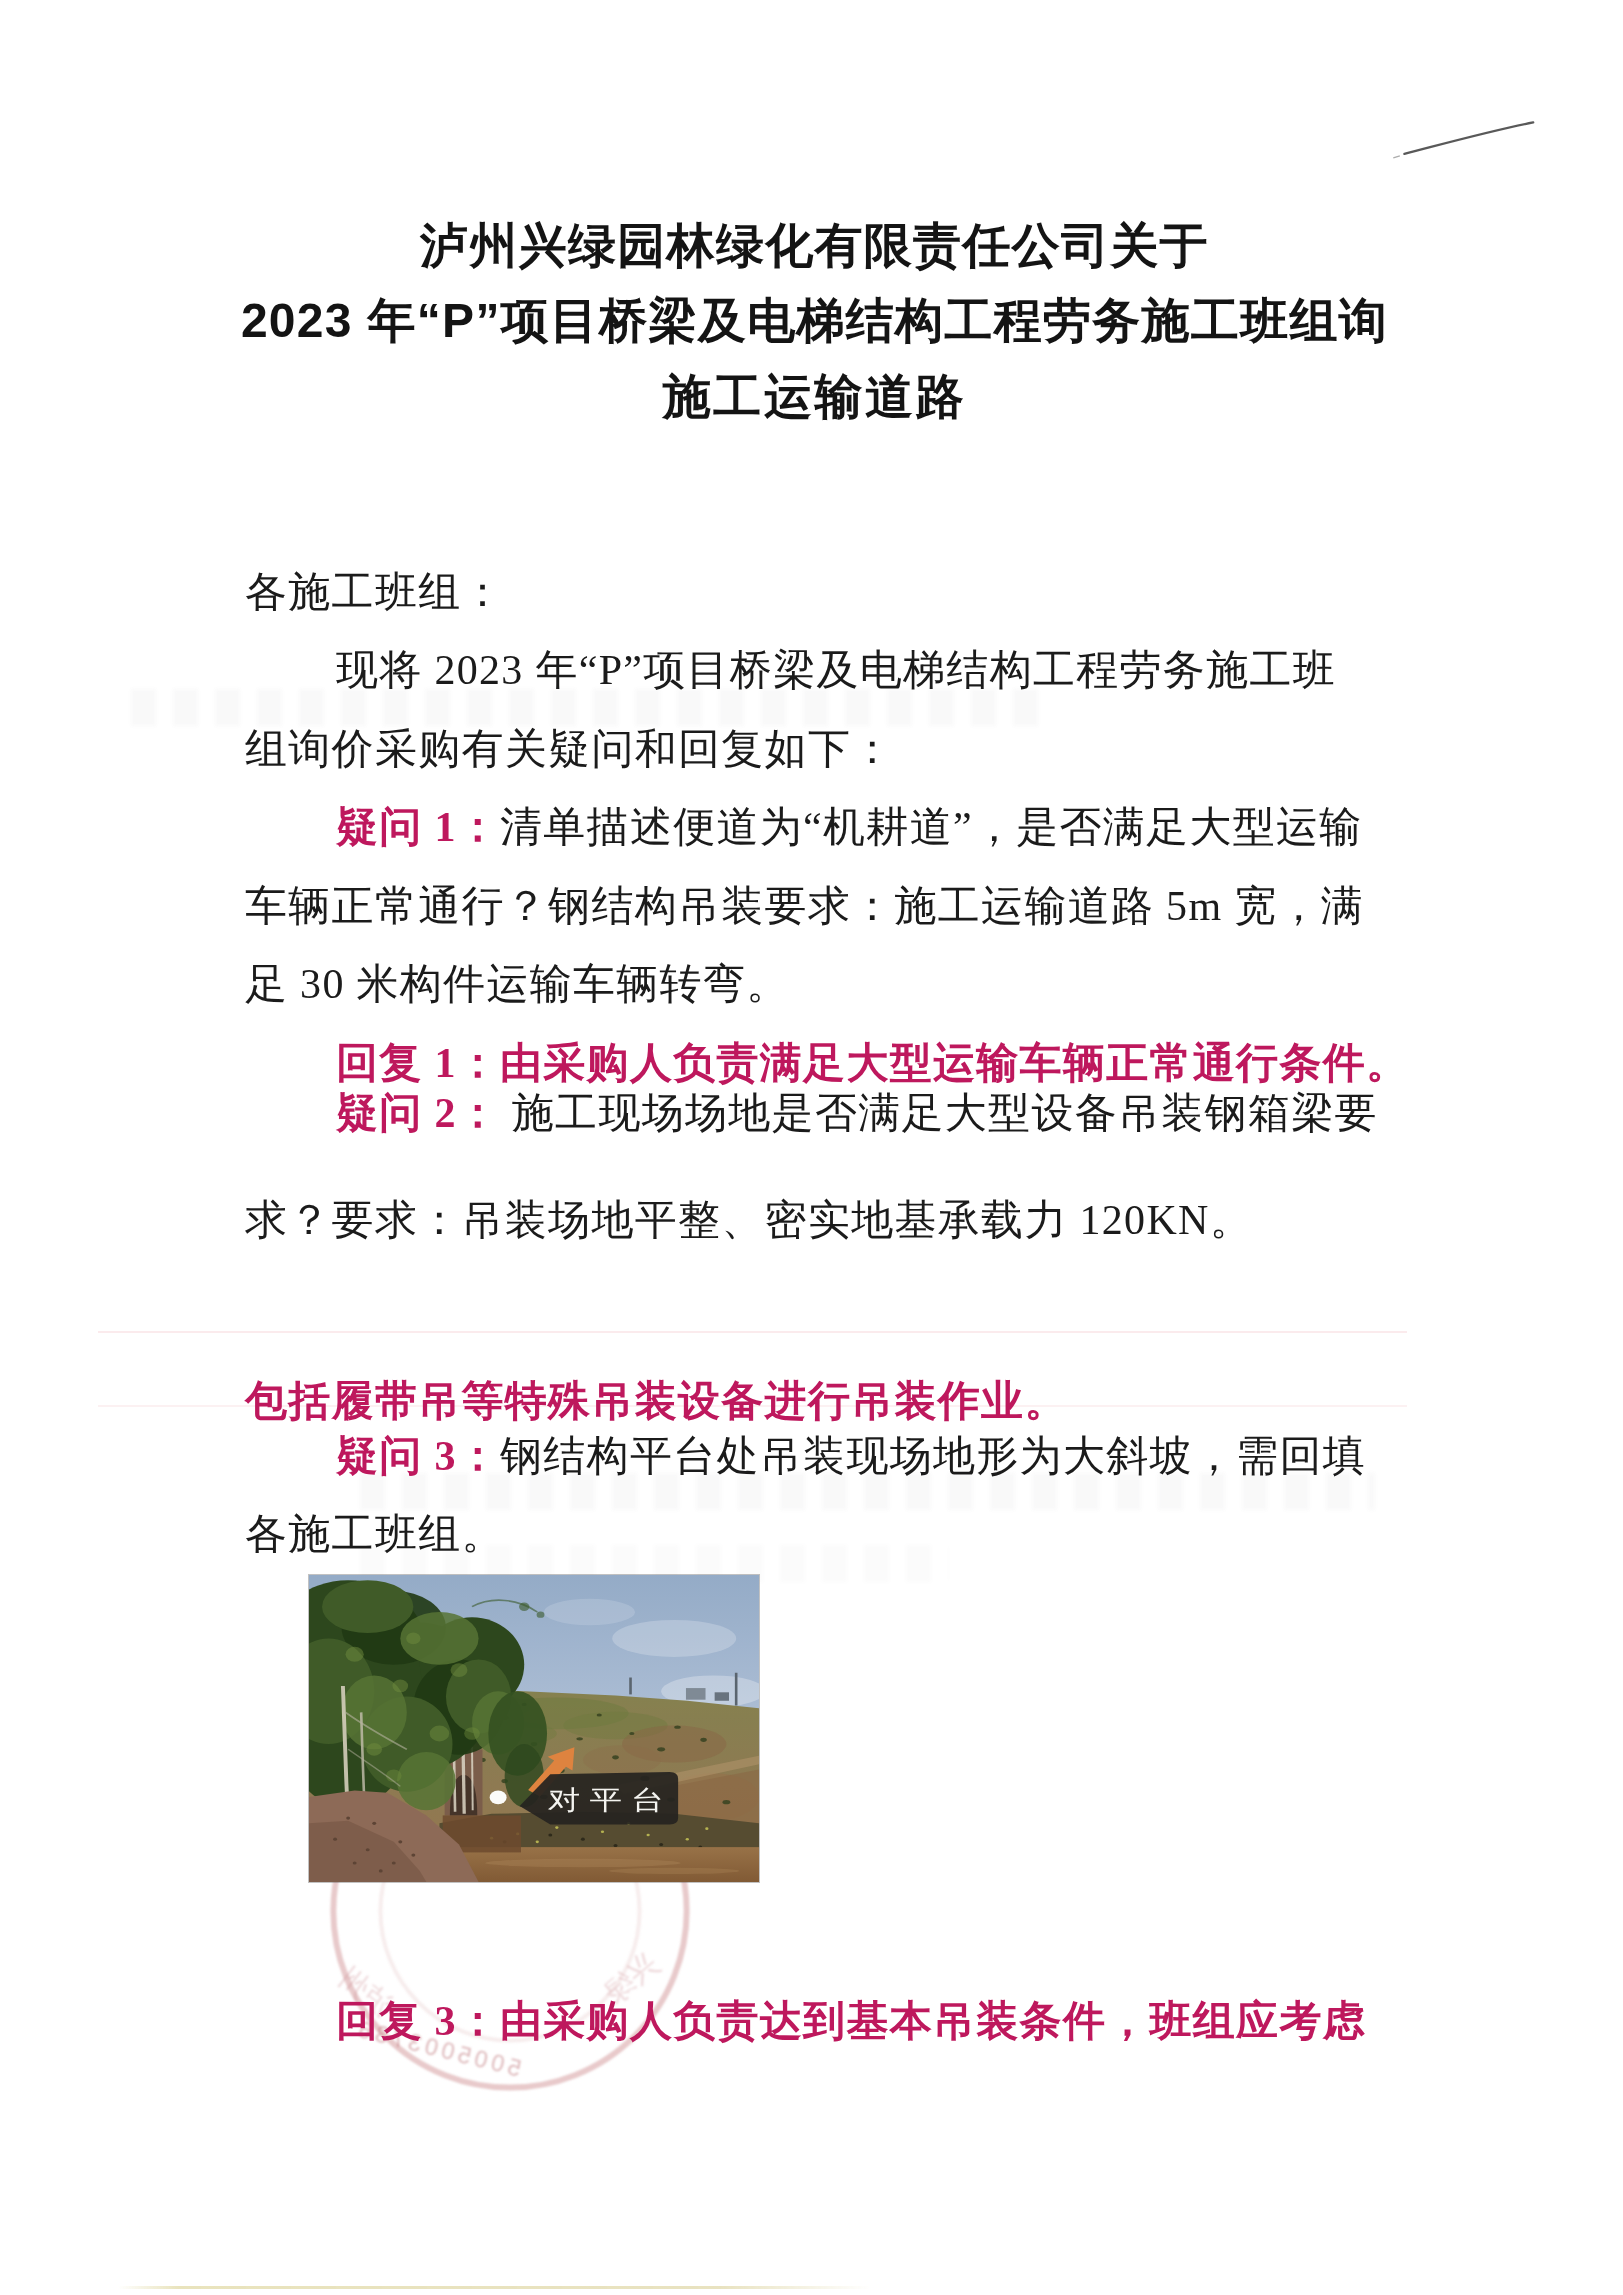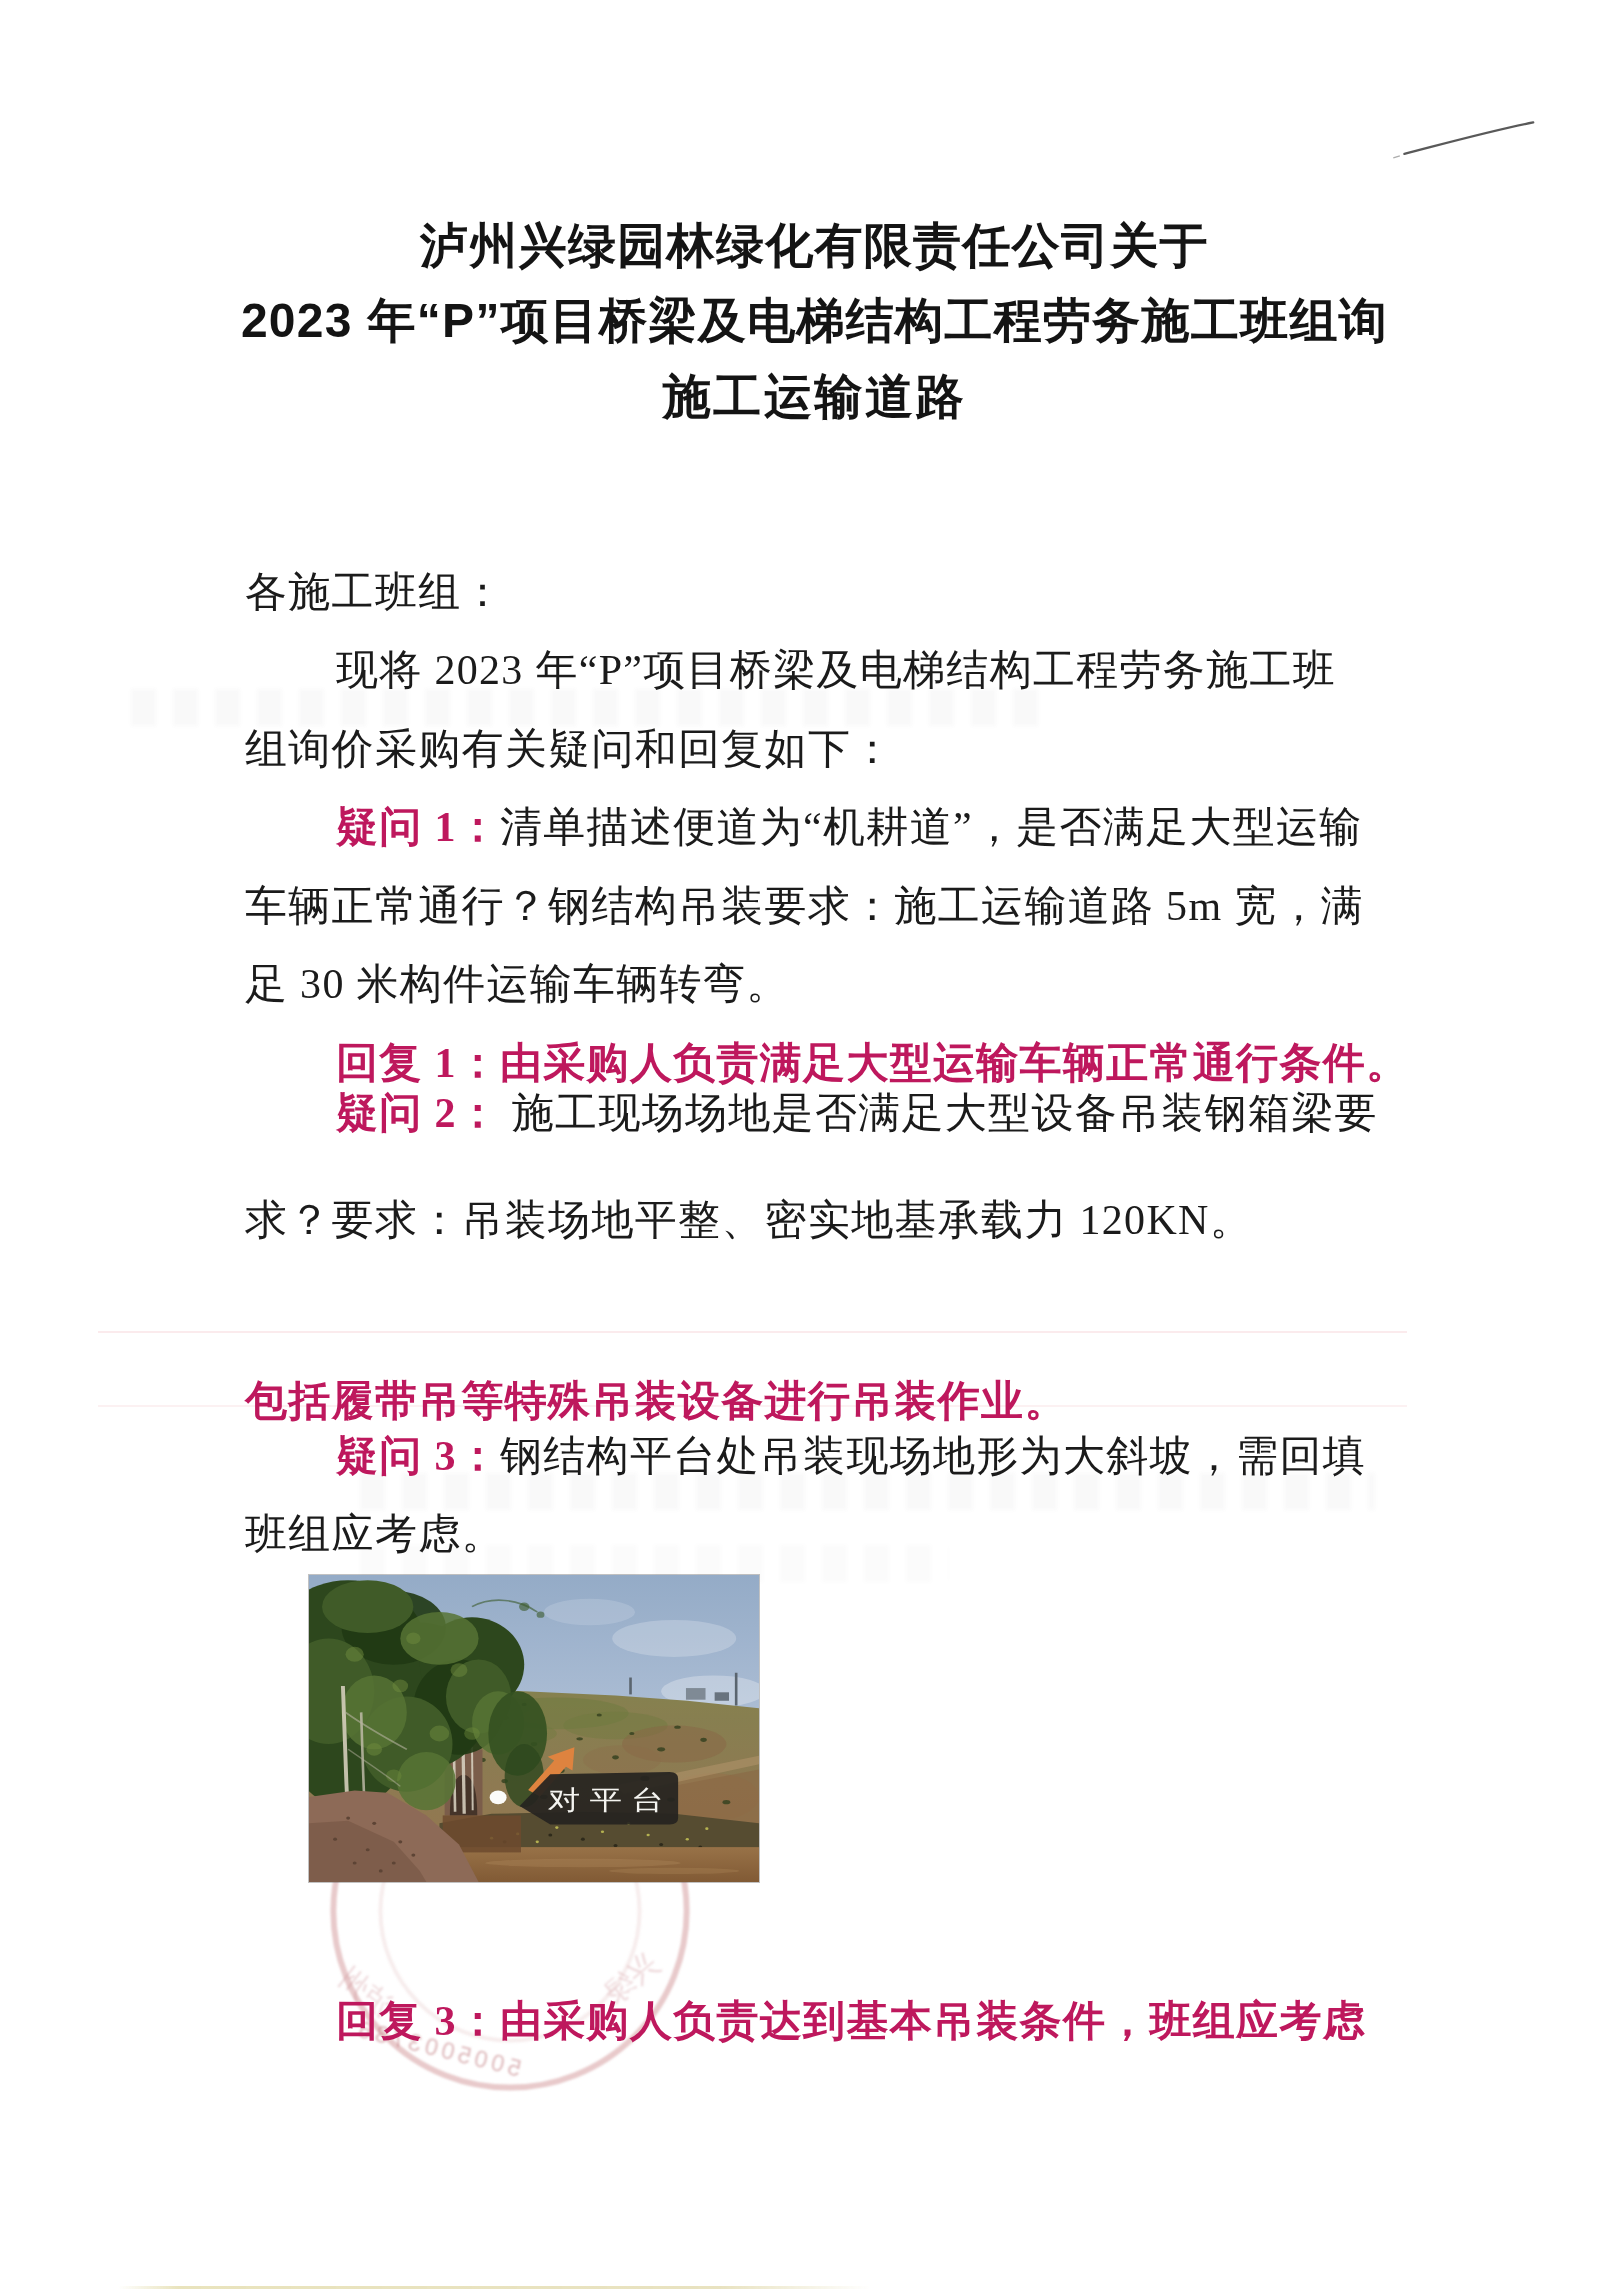--- a/index.html
+++ b/index.html
@@ -268,18 +268,18 @@
       <div class="bline indent" style="top: 649px;"><span>现将 2023 年“P”项目桥梁及电梯结构工程劳务施工班</span></div>
       <div class="bline" style="top: 728px;"><span>组询价采购有关疑问和回复如下：</span></div>
       <div class="bline indent" style="top: 806px;"><span class="b">疑问 1：</span><span>清单描述便道为“机耕道”，是否满足大型运输</span></div>
       <div class="bline" style="top: 885px;"><span>车辆正常通行？钢结构吊装要求：施工运输道路 5m 宽，满</span></div>
       <div class="bline" style="top: 963px;"><span>足 30 米构件运输车辆转弯。</span></div>
       <div class="bline indent" style="top: 1042px;"><span class="b">回复 1：由采购人负责满足大型运输车辆正常通行条件。</span></div>
       <div class="bline indent" style="top: 1092px;"><span class="b">疑问 2：</span><span> 施工现场场地是否满足大型设备吊装钢箱梁要</span></div>
       <div class="bline" style="top: 1199px;"><span>求？要求：吊装场地平整、密实地基承载力 120KN。</span></div>
       <div class="bline" style="top: 1356px; margin-top: 24px;"><span class="b">包括履带吊等特殊吊装设备进行吊装作业。</span></div>
       <div class="bline indent" style="top: 1435px;"><span class="b">疑问 3：</span><span>钢结构平台处吊装现场地形为大斜坡，需回填</span></div>
-      <div class="bline" style="top: 1513px;"><span>班组应考虑。</span></div>
+      <div class="bline" style="top: 1513px;"><span>各施工班组。</span></div>
       <div class="bline indent" style="top: 2000px;"><span class="b">回复 3：由采购人负责达到基本吊装条件，班组应考虑</span></div>
     </div>
 
 </div>
 
 
 </body></html>

